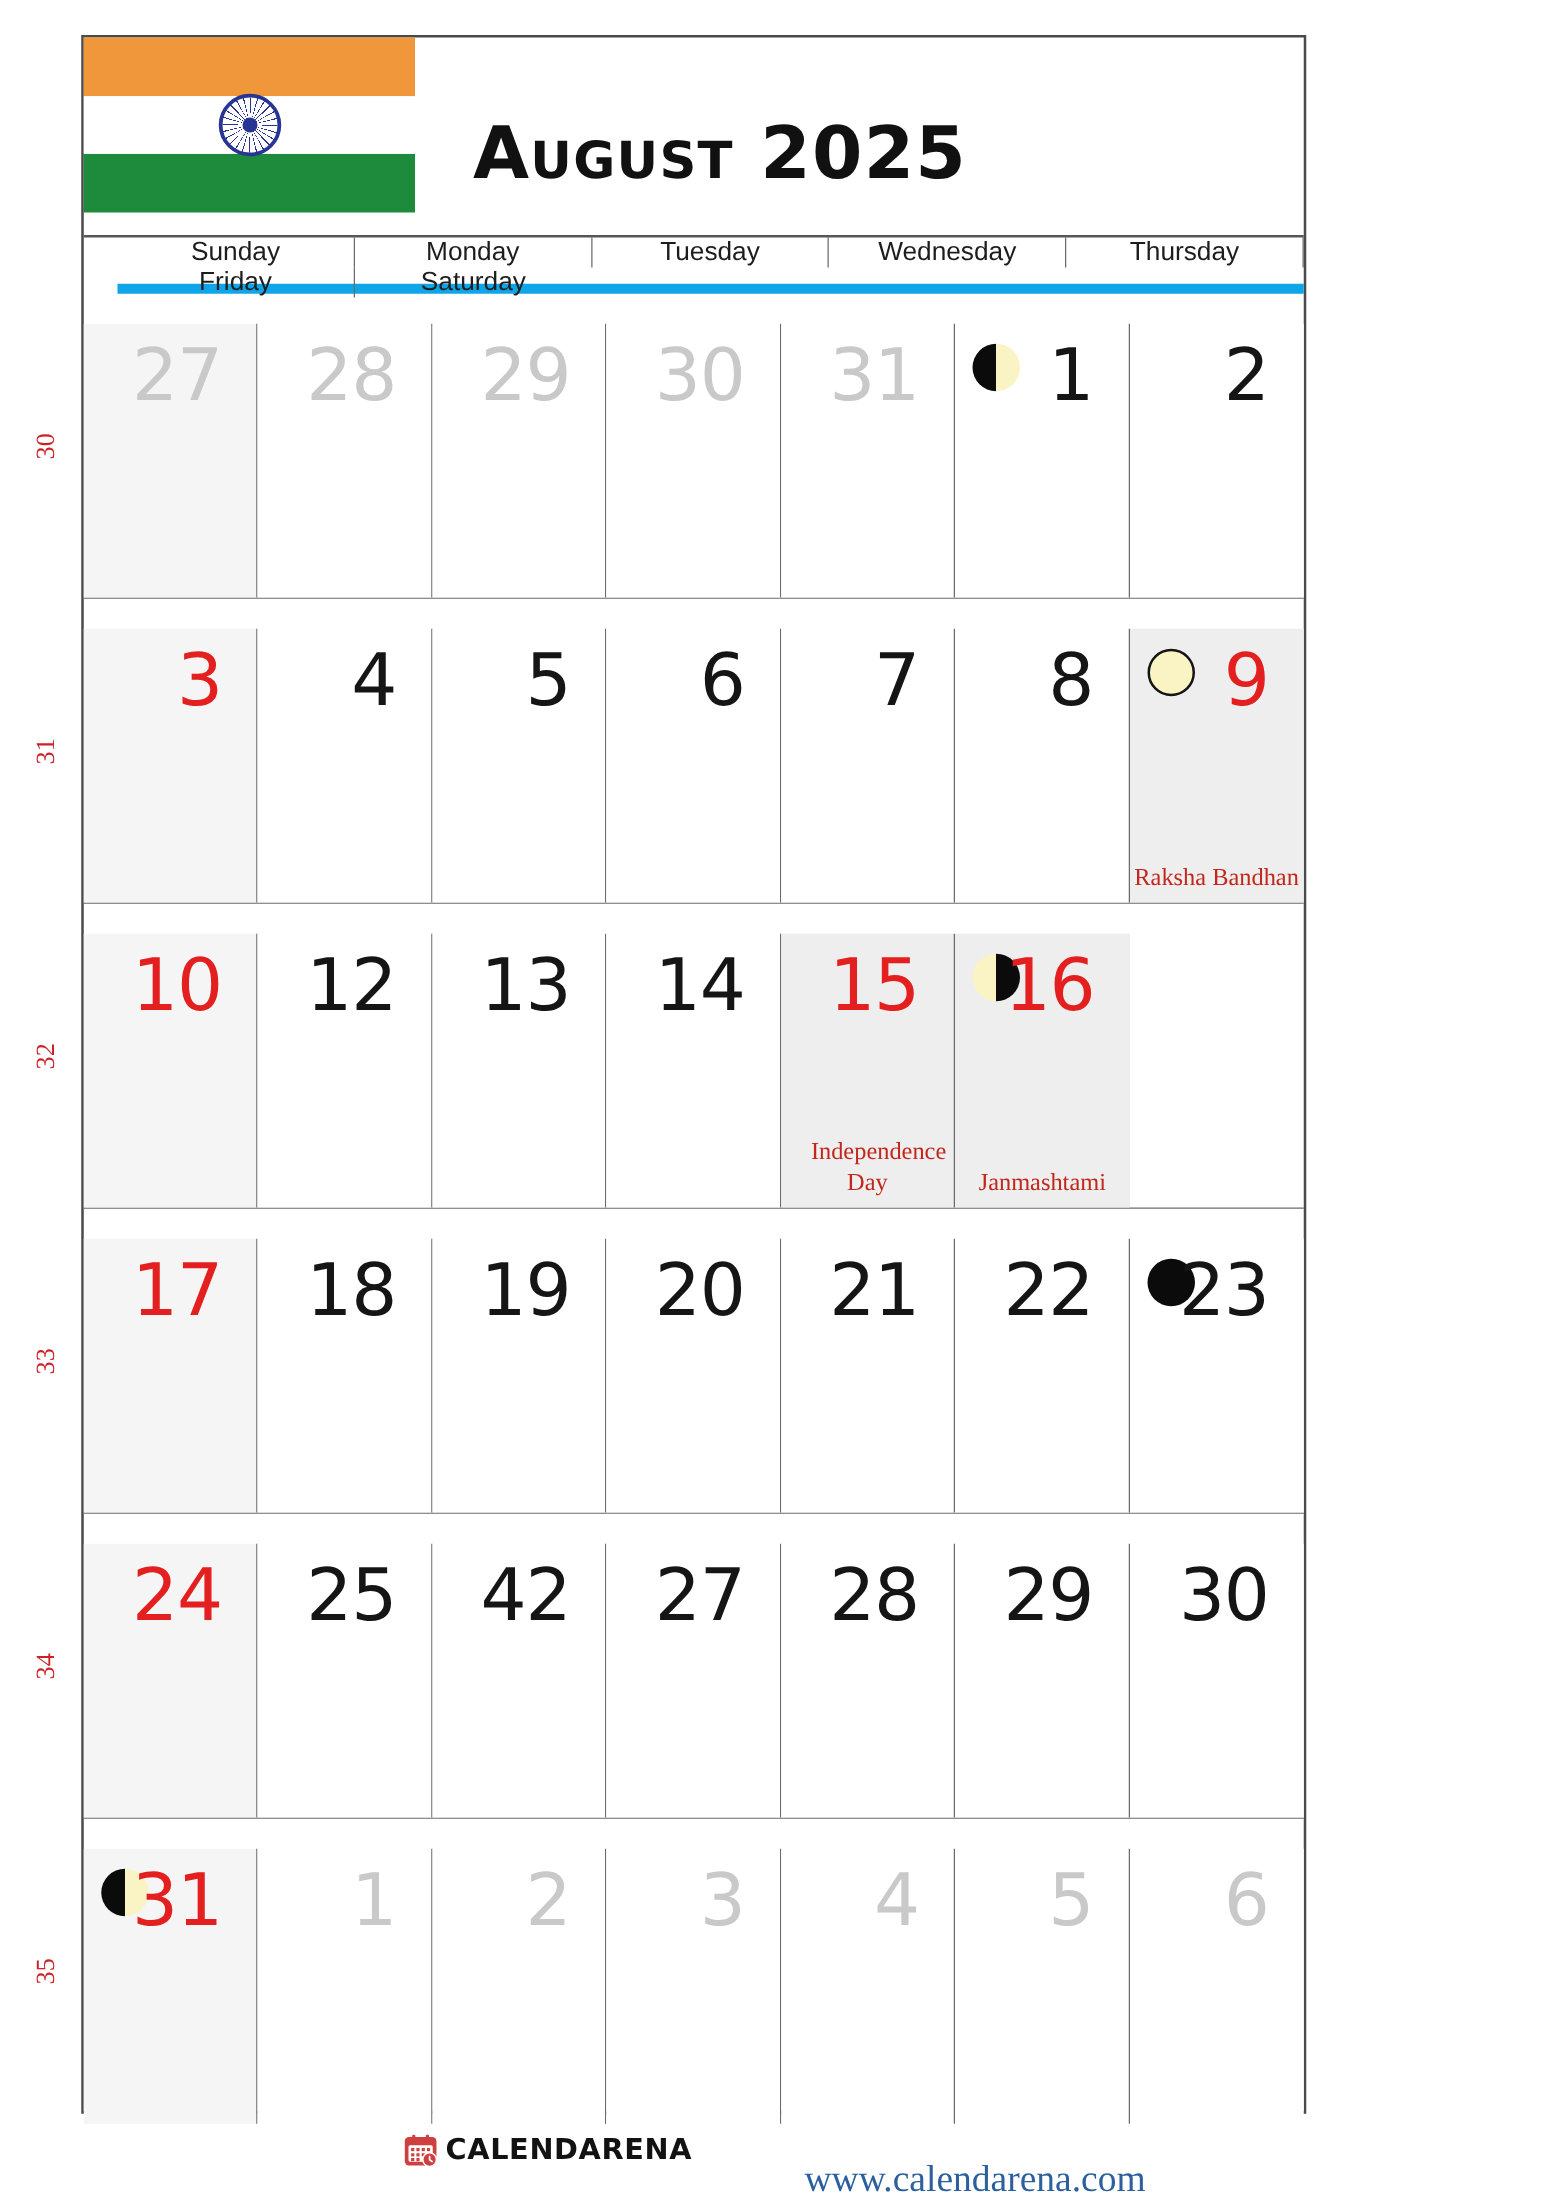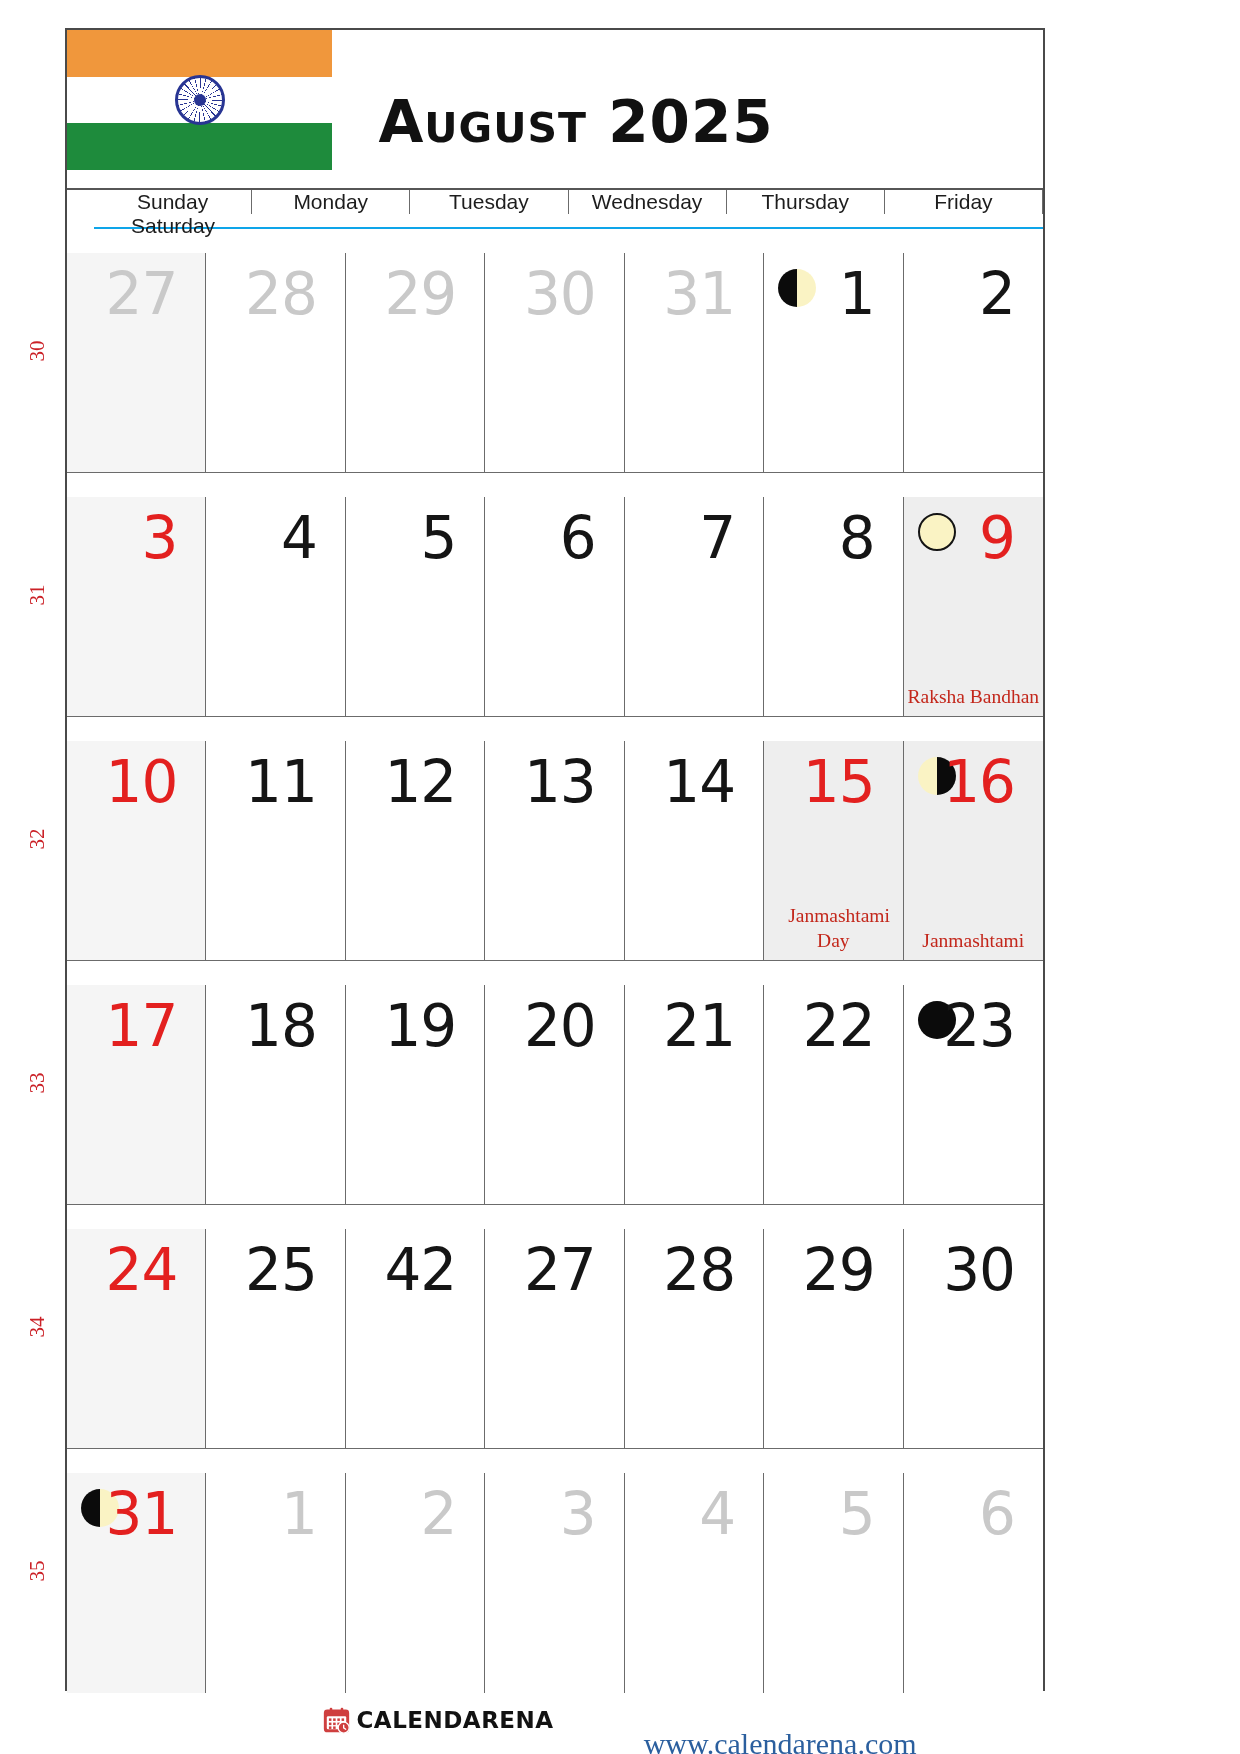--- a/index.html
+++ b/index.html
@@ -41,22 +41,22 @@
   }
   .main-title{
     position:absolute;left:0;right:0;top:58px;text-align:center;text-indent:42px;
     font-family:"DejaVu Sans","Liberation Sans",sans-serif;
     font-weight:bold;font-size:58px;color:#111;letter-spacing:1px;
     font-variant-caps:small-caps;
   }
 
   
   .day-header-row{
-    display:grid;grid-template-columns:repeat(6,1fr);height:37px;
-    border-bottom:2px solid #0ea5e9;
+    display:grid;grid-template-columns:repeat(5,1fr);height:37px;
+    border-bottom:8px solid #0ea5e9;
     margin-left:27px;
   }
   .dh{
     display:flex;align-items:center;justify-content:center;
     font-size:21px;color:#1d1d1d;border-right:1px solid var(--grid-line);
   }
   .dh:last-child{border-right:none;}
 
   
   .week{
@@ -187,34 +187,31 @@
           <span class="daynum red">9</span>
           <div class="holiday">Raksha Bandhan</div>
         </div>
       </div>
       <div class="week">
         <div class="weeknum">32</div>
         <div class="cell shade-sun">
           <span class="daynum red">10</span>
         </div>
         <div class="cell">
-          <span class="daynum normal">11</span>
-        </div>
-        <div class="cell">
           <span class="daynum normal">12</span>
         </div>
         <div class="cell">
           <span class="daynum normal">13</span>
         </div>
         <div class="cell">
           <span class="daynum normal">14</span>
         </div>
         <div class="cell shade-holiday">
           <span class="daynum red">15</span>
-          <div class="holiday wrap">Janmashtami Day</div>
+          <div class="holiday wrap">Independence Day</div>
         </div>
         <div class="cell shade-holiday">
           <span class="moon last-quarter"></span>
           <span class="daynum red">16</span>
           <div class="holiday">Janmashtami</div>
         </div>
       </div>
       <div class="week">
         <div class="weeknum">33</div>
         <div class="cell shade-sun">

